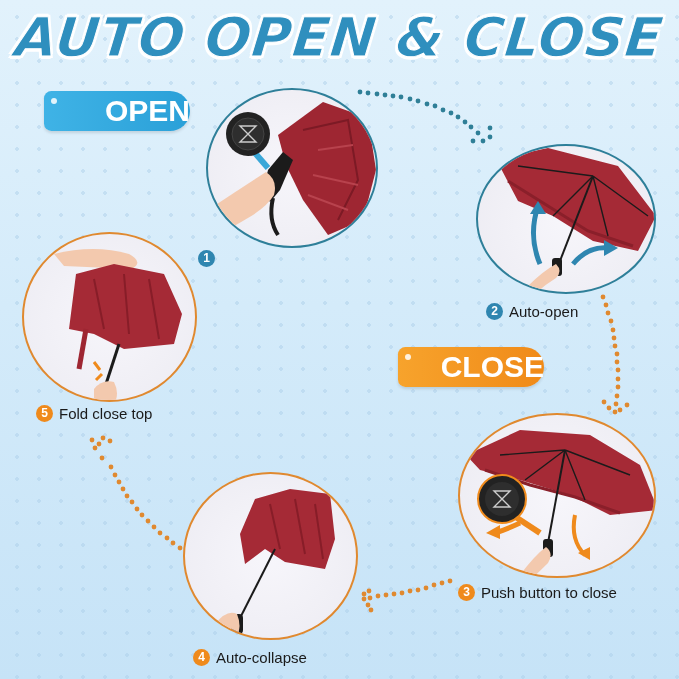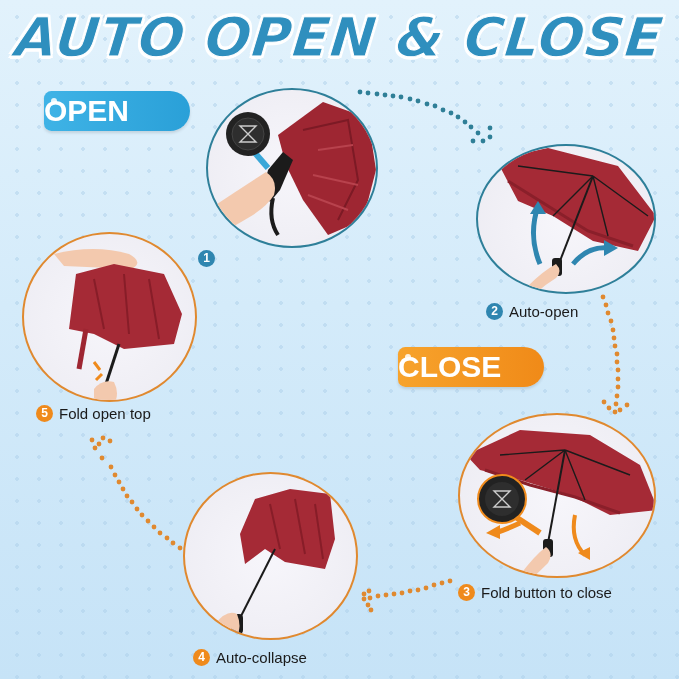--- a/index.html
+++ b/index.html
@@ -19,21 +19,21 @@
   .title {
     position: absolute; left: 0; top: 6px; width: 679px; text-align: center;
     font-family: "DejaVu Sans", sans-serif; font-weight: bold; font-style: italic;
     font-size: 54px; letter-spacing: 1px; color: #2f8fbe;
     -webkit-text-stroke: 1px #ffffff;
     text-shadow: 2px 2px 0 #fff, -2px -2px 0 #fff, 2px -2px 0 #fff, -2px 2px 0 #fff, 0 3px 0 #fff, 0 -3px 0 #fff;
     transform: skewX(-6deg);
   }
   .tag {
     position: absolute; height: 40px; border-radius: 8px 22px 22px 8px;
-    color: #fff; font-weight: bold; font-size: 30px; line-height: 40px; text-align: left;
+    color: #fff; font-weight: bold; font-size: 30px; line-height: 40px; text-align: right;
     box-shadow: 0 2px 3px rgba(0,0,0,0.12);
   }
   .tag::before {
     content: ""; position: absolute; left: 7px; top: 7px; width: 6px; height: 6px;
     border-radius: 50%; background: rgba(255,255,255,0.85);
   }
   .tag-open { left: 44px; top: 91px; width: 146px; background: linear-gradient(90deg,#3fb3e6,#2aa0d8); }
   .tag-close { left: 386px; top: 347px; width: 146px; background: linear-gradient(90deg,#f7a32c,#f08a18); margin-left: 12px; }
 
   .circle {
@@ -227,22 +227,22 @@
 
 <div class="step" style="left:198px; top:250px;">
   <span class="badge b-blue">1</span>
 </div>
 <div class="step" style="left:486px; top:303px;">
   <span class="badge b-blue">2</span>
   <span>Auto-open</span>
 </div>
 <div class="step" style="left:458px; top:584px;">
   <span class="badge b-orange">3</span>
-  <span>Fold button to close</span>
+  <span>Push button to close</span>
 </div>
 <div class="step" style="left:193px; top:649px;">
   <span class="badge b-orange">4</span>
   <span>Auto-collapse</span>
 </div>
 <div class="step" style="left:36px; top:405px;">
   <span class="badge b-orange">5</span>
-  <span>Fold open top</span>
+  <span>Fold close top</span>
 </div>
 
 </body></html>

